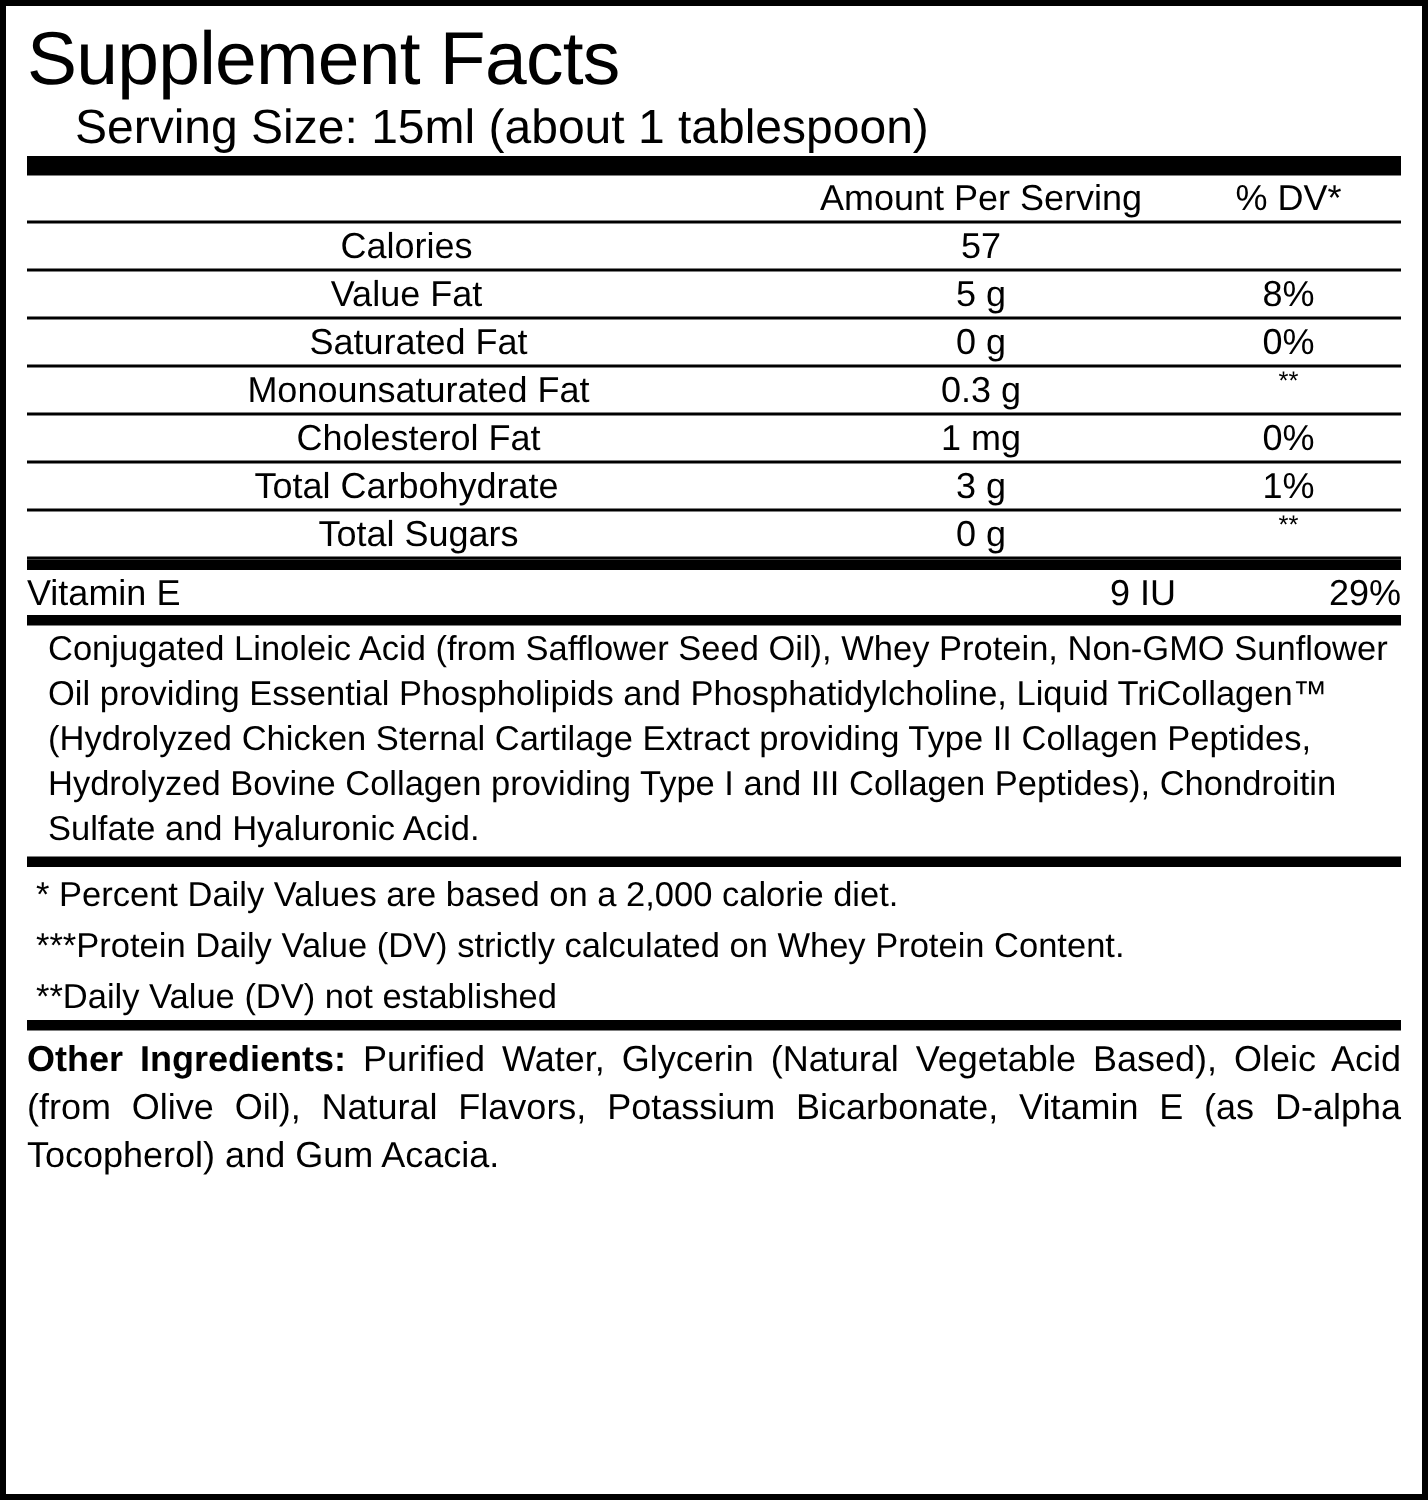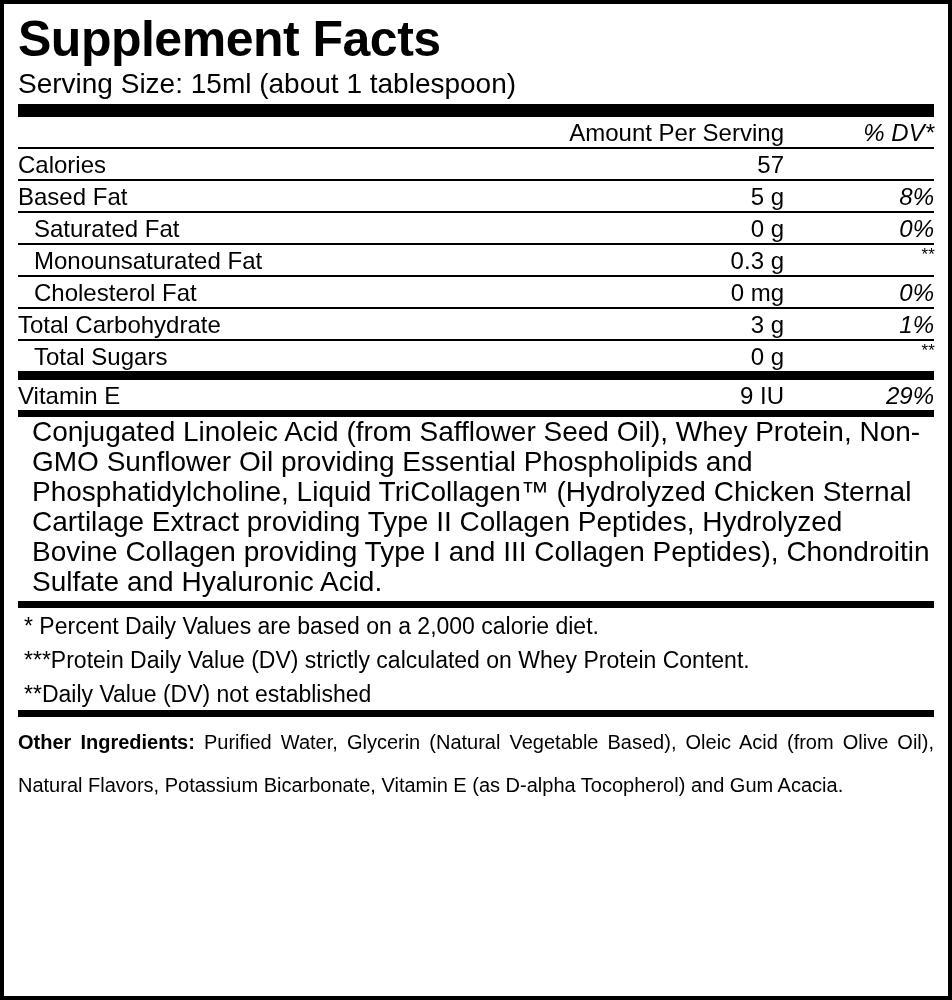--- a/index.html
+++ b/index.html
@@ -18,29 +18,30 @@
     box-sizing: border-box;
     width: 952px;
     height: 1000px;
     border: 4px solid #000;
     padding: 0 14px;
     position: relative;
   }
   .title {
     font-size: 50px;
     line-height: 1.0;
-    font-weight: 700;
+    font-weight: 400;
     letter-spacing: -0.5px;
     margin: 10px 0 6px 0;
     white-space: nowrap;
   }
   .serving-line {
-    font-size: 28px;
+    font-size: 32px;
     line-height: 28px;
     white-space: nowrap;
+    margin-left: 32px;
   }
   .rule-thick {
     height: 13px;
     background: #000;
     margin: 6px 0 0 0;
   }
   .rule-med {
     height: 7px;
     background: #000;
     margin: 0;
@@ -51,47 +52,48 @@
     font-size: 24px;
     table-layout: fixed;
   }
   table.facts td {
     padding: 2px 0 1px 0;
     vertical-align: bottom;
     line-height: 27px;
   }
   td.name { text-align: left; }
   td.amt  { text-align: right; width: 260px; padding-right: 24px;}
-  td.dv   { text-align: right; width: 150px; font-style: italic; }
+  td.dv   { text-align: right; width: 150px; }
   tr.bordered td {
     border-bottom: 2px solid #000;
+    text-align: center;
   }
   .indent { padding-left: 16px !important; }
   .sup {
     font-size: 17px;
     vertical-align: super;
     line-height: 0;
   }
   .blend-head {
     font-size: 24px;
     font-weight: bold;
   }
   .blend-body {
-    font-size: 28px;
+    font-size: 23px;
     line-height: 30px;
     padding: 0 0 4px 14px;
   }
   .footnote {
     font-size: 23px;
     line-height: 31px;
     padding: 3px 0 0 6px;
   }
   .other {
-    font-size: 20px;
-    line-height: 43px;
+    font-size: 24px;
+    line-height: 32px;
     text-align: justify;
     padding-top: 4px;
   }
   .other b { font-weight: bold; }
 </style>
 </head>
 <body>
 
 <div class="panel">
 
@@ -112,37 +114,37 @@
     </table>
 
   <table class="facts">
     <tbody>
         <tr class="bordered">
       <td class="name">Calories</td>
       <td class="amt">57</td>
       <td class="dv"></td>
     </tr>
     <tr class="bordered">
-      <td class="name">Based Fat</td>
+      <td class="name">Value Fat</td>
       <td class="amt">5 g</td>
       <td class="dv">8%</td>
     </tr>
     <tr class="bordered">
       <td class="name indent">Saturated Fat</td>
       <td class="amt">0 g</td>
       <td class="dv">0%</td>
     </tr>
     <tr class="bordered">
       <td class="name indent">Monounsaturated Fat</td>
       <td class="amt">0.3 g</td>
       <td class="dv"><span class="sup">**</span></td>
     </tr>
     <tr class="bordered">
       <td class="name indent">Cholesterol Fat</td>
-      <td class="amt">0 mg</td>
+      <td class="amt">1 mg</td>
       <td class="dv">0%</td>
     </tr>
     <tr class="bordered">
       <td class="name">Total Carbohydrate</td>
       <td class="amt">3 g</td>
       <td class="dv">1%</td>
     </tr>
     <tr class="bordered">
       <td class="name indent">Total Sugars</td>
       <td class="amt">0 g</td>

